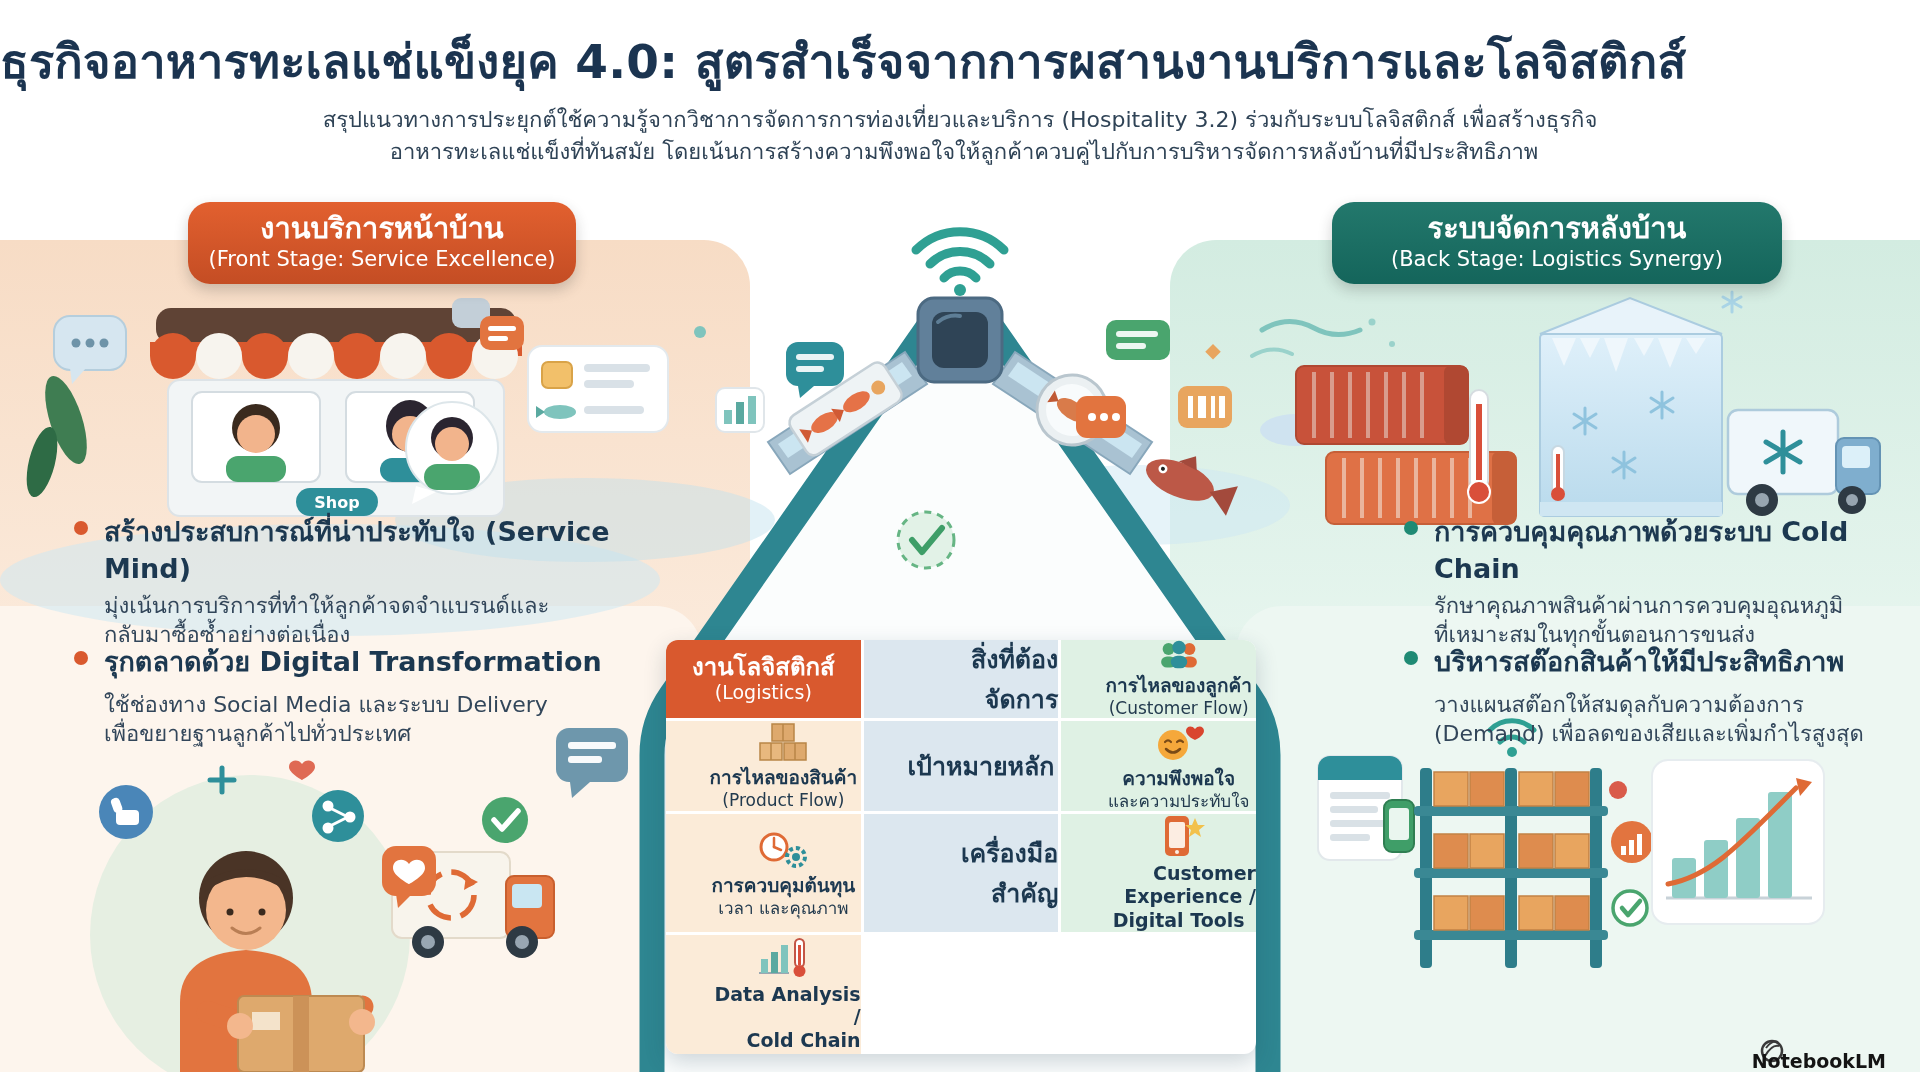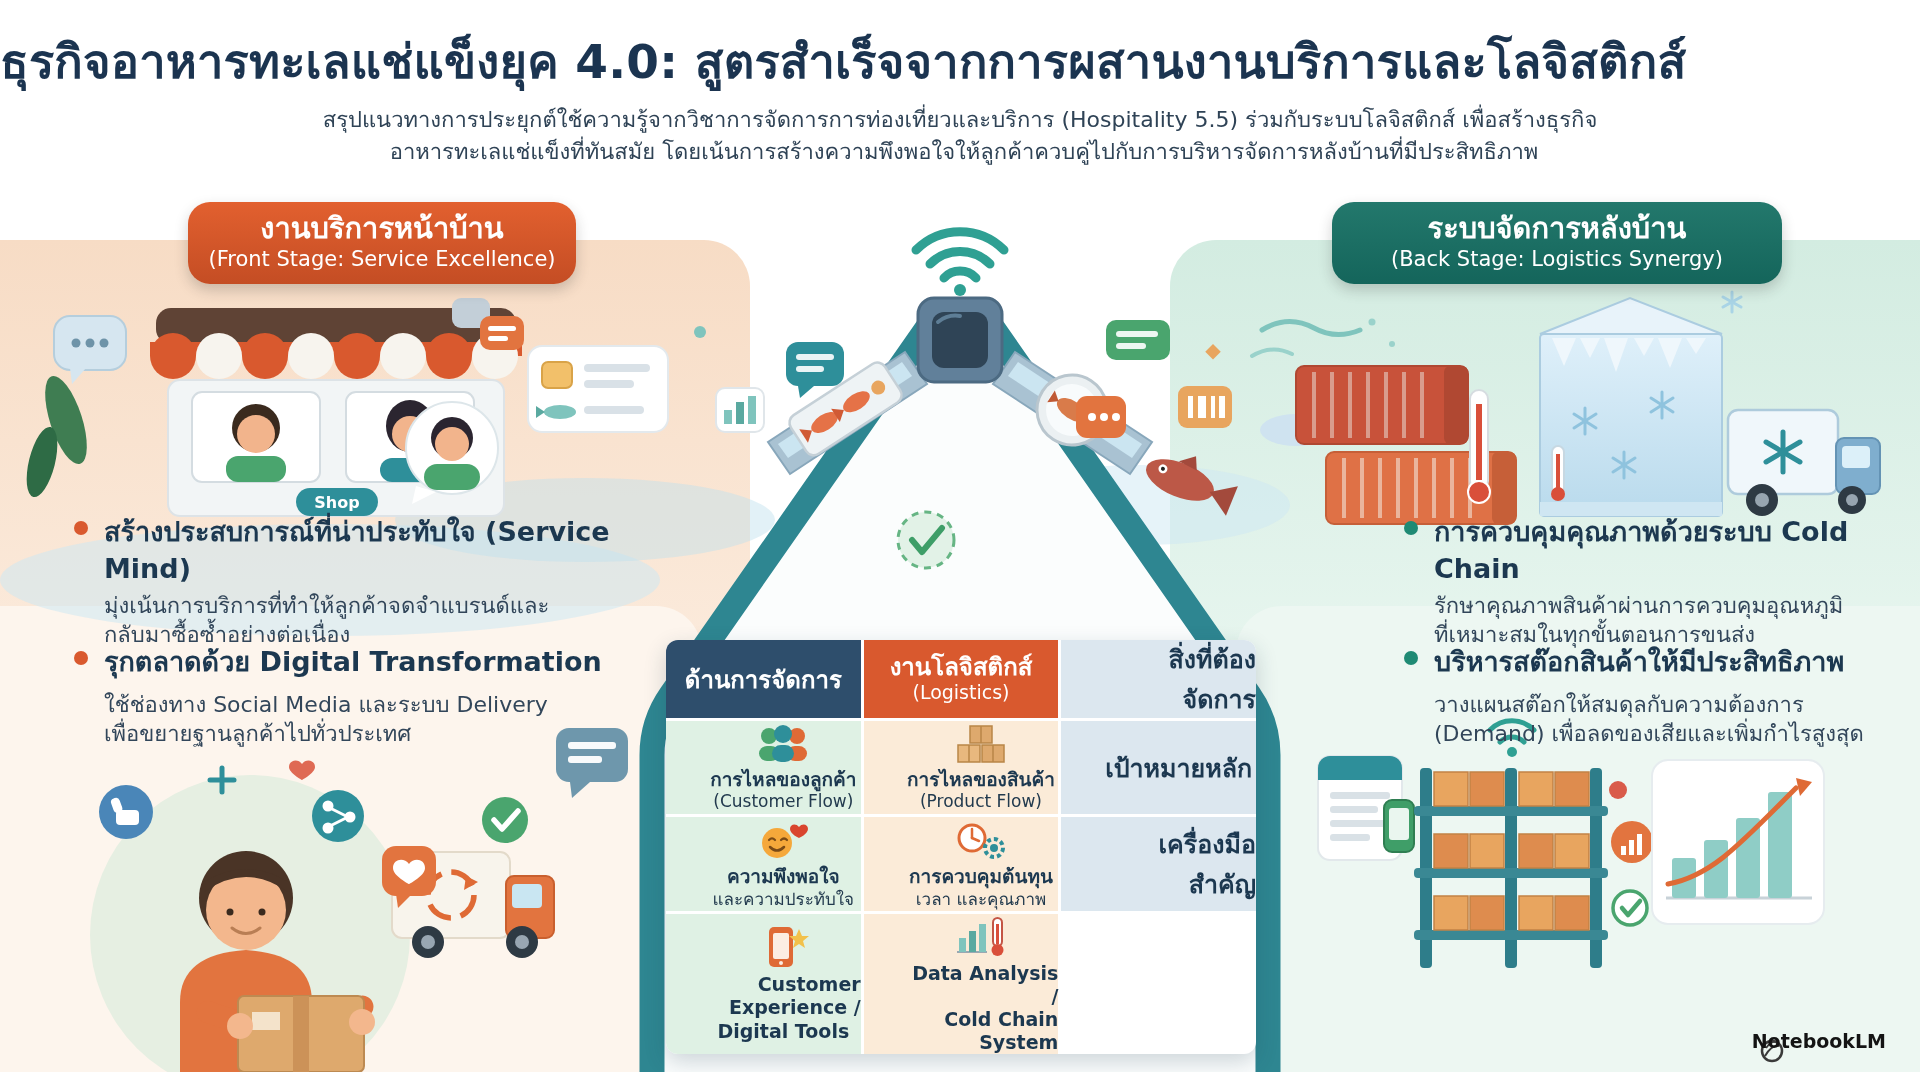--- a/index.html
+++ b/index.html
@@ -33,21 +33,21 @@
   .th-1{background:#2E4E6C;font-size:24px;font-weight:700;}
   .th-2{background:#2E8F7B;} .th-3{background:#D9592E;}
   .h-l1{font-size:24px;font-weight:700;line-height:1.15;} .h-l2{font-size:19px;line-height:1.2;}
   .td{display:flex;flex-direction:column;align-items:center;justify-content:center;text-align:right;gap:1px;padding-left:40px;}
   .td-label{background:#DCE7EF;font-size:25px;font-weight:700;color:#1C3850;}
   .td-h{background:#DFF1E4;} .td-l{background:#FBEBD8;}
   .c-l1{font-size:19px;font-weight:700;color:#1C3850;line-height:1.2;}
   .c-l2{font-size:17px;color:#223A4E;line-height:1.2;}
   .cell-ic{margin-bottom:3px;}
 
-  .watermark{right:34px;bottom:20px;display:flex;align-items:center;gap:7px;}
+  .watermark{right:34px;bottom:0;display:flex;align-items:center;gap:7px;}
   .wm-label{font-size:19px;font-weight:700;color:#141414;}
 </style>
 </head>
 <body>
 
 <div class="canvas">
 
   <svg class="art" viewBox="0 0 1920 1072" aria-hidden="true">
     <defs>
       <linearGradient id="peach" x1="0" y1="0" x2="0" y2="1">
@@ -454,21 +454,21 @@
       </g>
     </g>
 
     <g>
       <circle cx="1772" cy="1051" r="10" fill="none" stroke="#3A3A3A" stroke-width="2.5"></circle>
       <path d="M 1765 1056 q 7 -12 14 -10 M 1766 1048 q 6 -8 12 -6" stroke="#3A3A3A" stroke-width="2" fill="none"></path>
     </g>
   </svg>
 
   <div class="abs title">ธุรกิจอาหารทะเลแช่แข็งยุค 4.0: สูตรสำเร็จจากการผสานงานบริการและโลจิสติกส์</div>
-  <div class="abs subtitle sub1">สรุปแนวทางการประยุกต์ใช้ความรู้จากวิชาการจัดการการท่องเที่ยวและบริการ (Hospitality 5.5) ร่วมกับระบบโลจิสติกส์ เพื่อสร้างธุรกิจ</div>
+  <div class="abs subtitle sub1">สรุปแนวทางการประยุกต์ใช้ความรู้จากวิชาการจัดการการท่องเที่ยวและบริการ (Hospitality 3.2) ร่วมกับระบบโลจิสติกส์ เพื่อสร้างธุรกิจ</div>
   <div class="abs subtitle sub2">อาหารทะเลแช่แข็งที่ทันสมัย โดยเน้นการสร้างความพึงพอใจให้ลูกค้าควบคู่ไปกับการบริหารจัดการหลังบ้านที่มีประสิทธิภาพ</div>
 
   <div class="abs badge badge-front">
     <div class="b-title">งานบริการหน้าบ้าน</div>
     <div class="b-sub">(Front Stage: Service Excellence)</div>
   </div>
   <div class="abs badge badge-back">
     <div class="b-title">ระบบจัดการหลังบ้าน</div>
     <div class="b-sub">(Back Stage: Logistics Synergy)</div>
   </div>
@@ -501,21 +501,20 @@
   <div class="abs point" style="left:1404px;top:640px;width:505px;">
     <span class="pt-dot dot-teal"></span>
     <div class="pt-title">บริหารสต๊อกสินค้าให้มีประสิทธิภาพ</div>
     <div class="pt-desc">
       <div>วางแผนสต๊อกให้สมดุลกับความต้องการ</div>
       <div>(Demand) เพื่อลดของเสียและเพิ่มกำไรสูงสุด</div>
     </div>
   </div>
 
   <div class="abs cmp-table">
-    <div class="th th-1">ด้านการจัดการ</div>
     <div class="th th-3">
       <div class="h-l1">งานโลจิสติกส์</div>
       <div class="h-l2">(Logistics)</div>
     </div>
 
     <div class="td td-label">สิ่งที่ต้องจัดการ</div>
     <div class="td td-h">
       <svg class="cell-ic" width="56" height="40" viewBox="0 0 56 40">
         <circle cx="14" cy="12" r="8" fill="#4AA56E"></circle>
           <rect x="4" y="22" width="20" height="15" rx="8" fill="#4AA56E"></rect>

